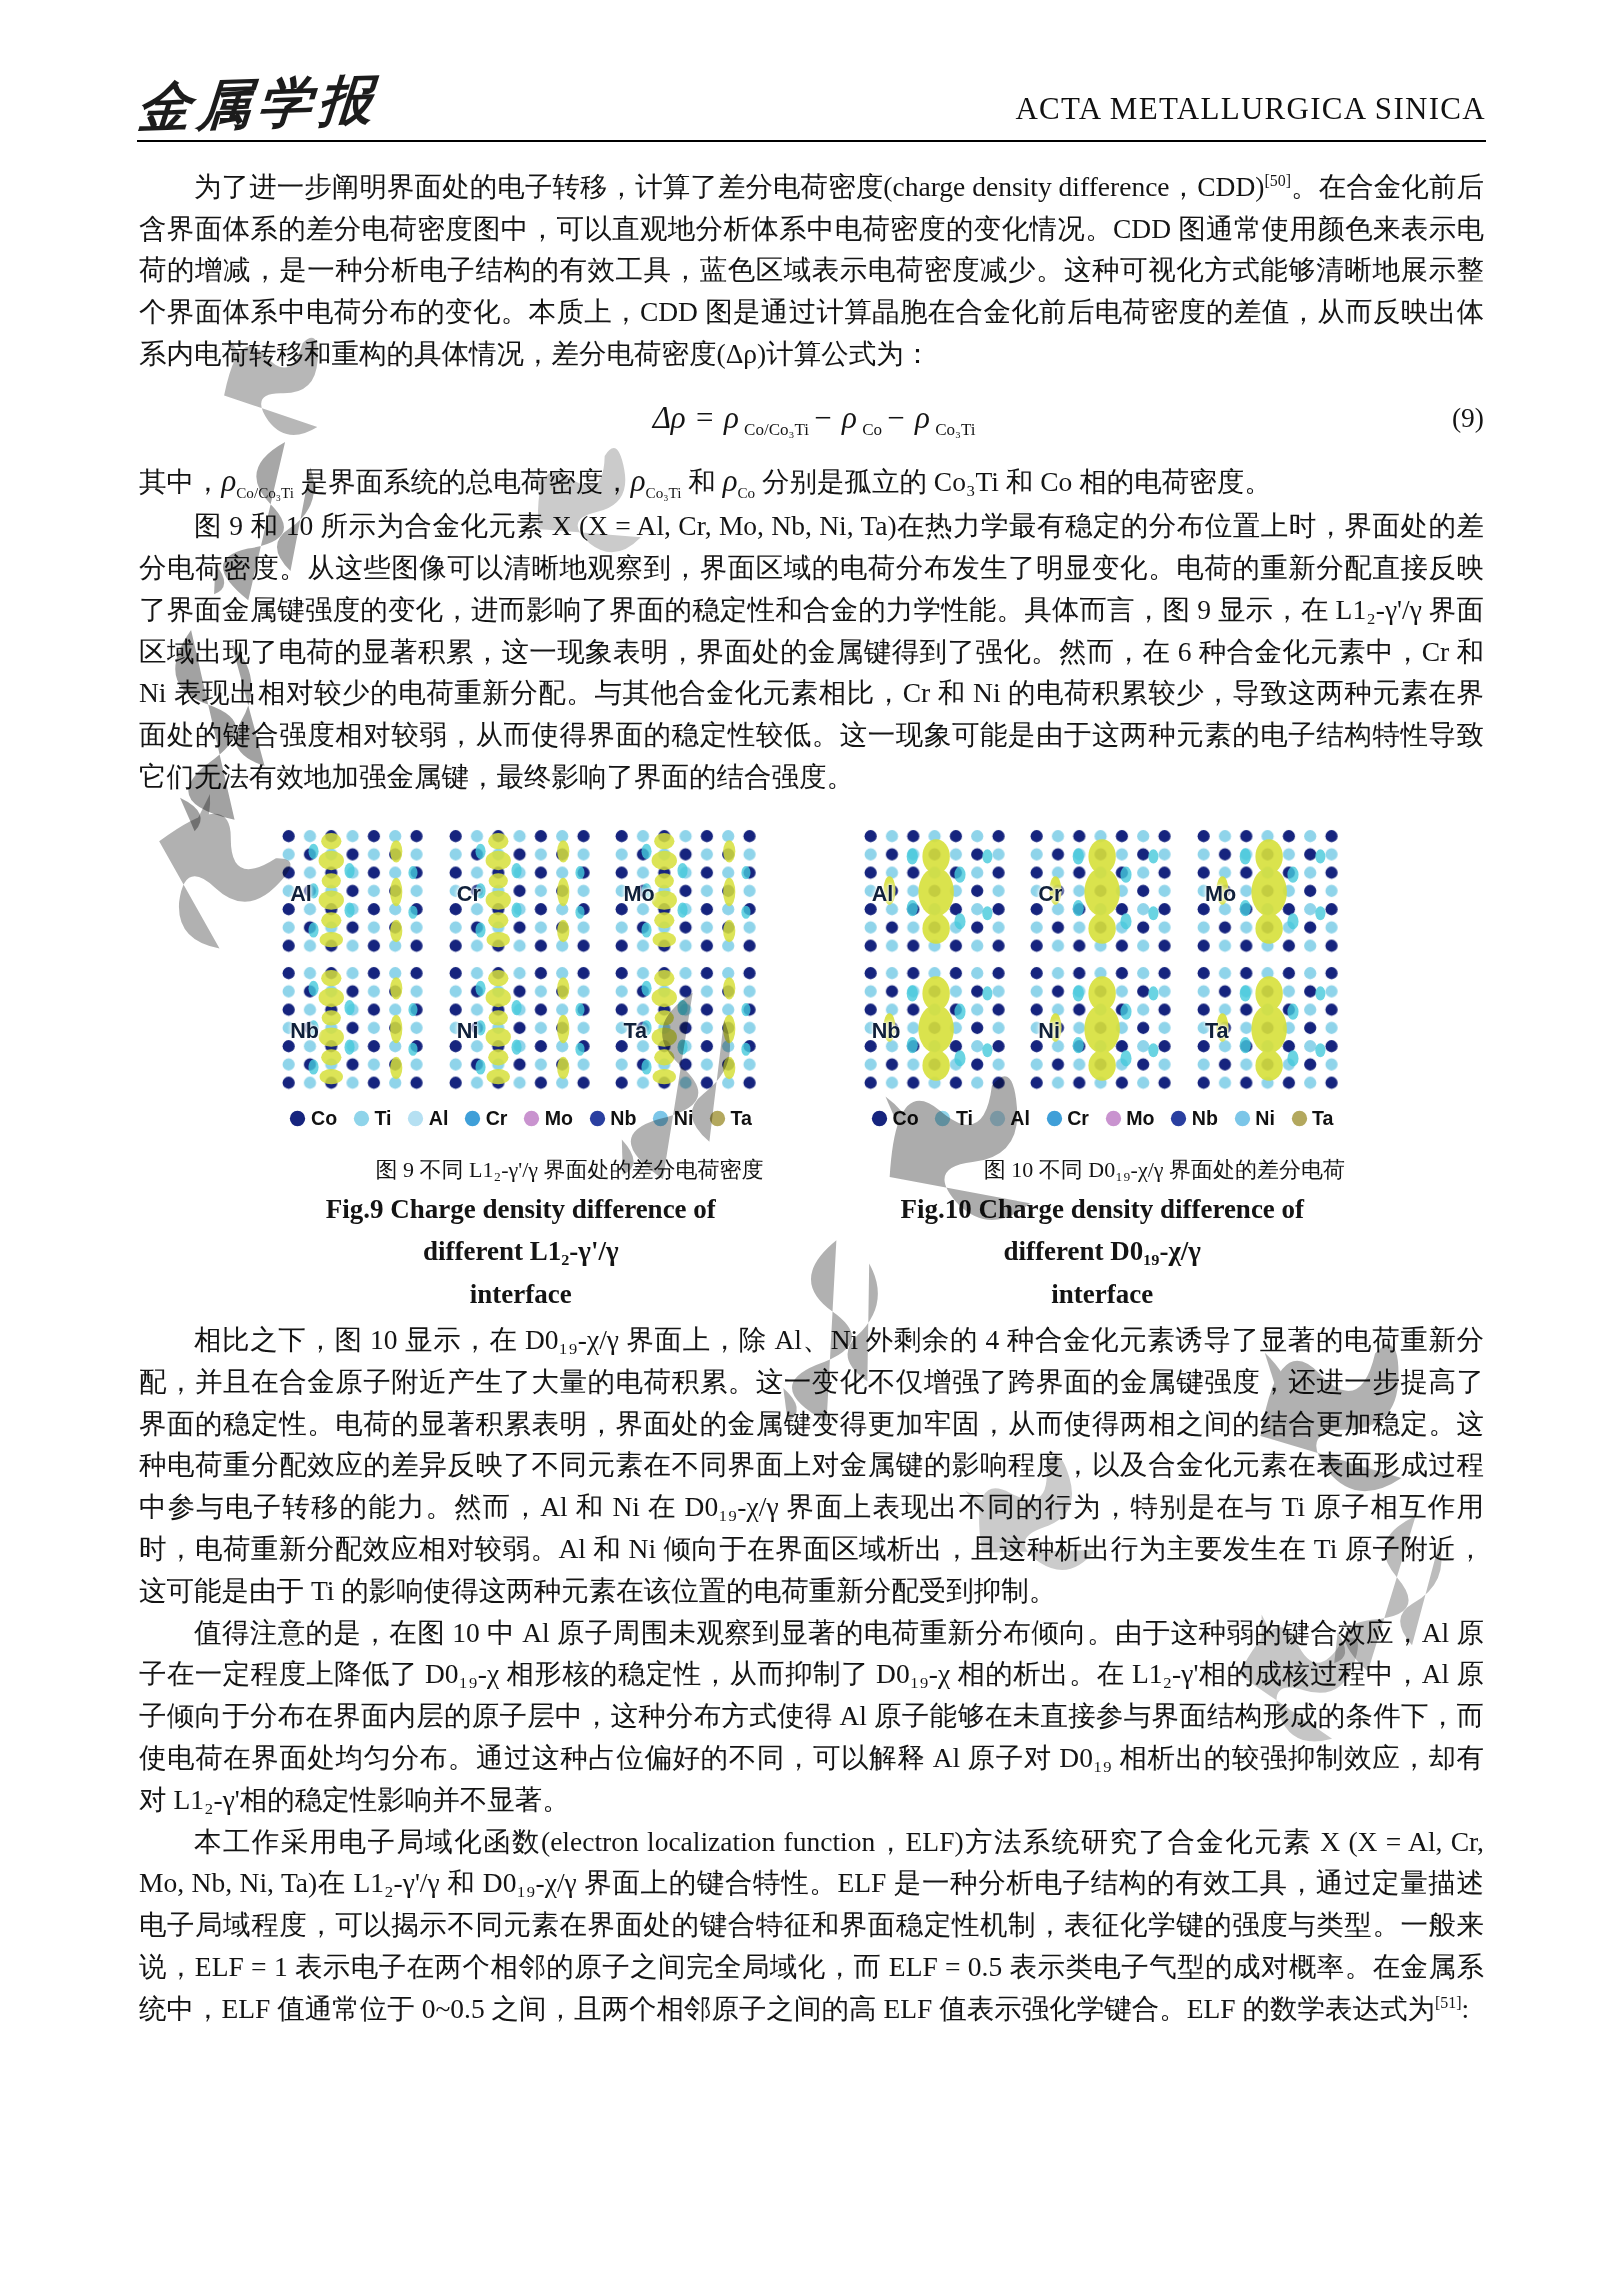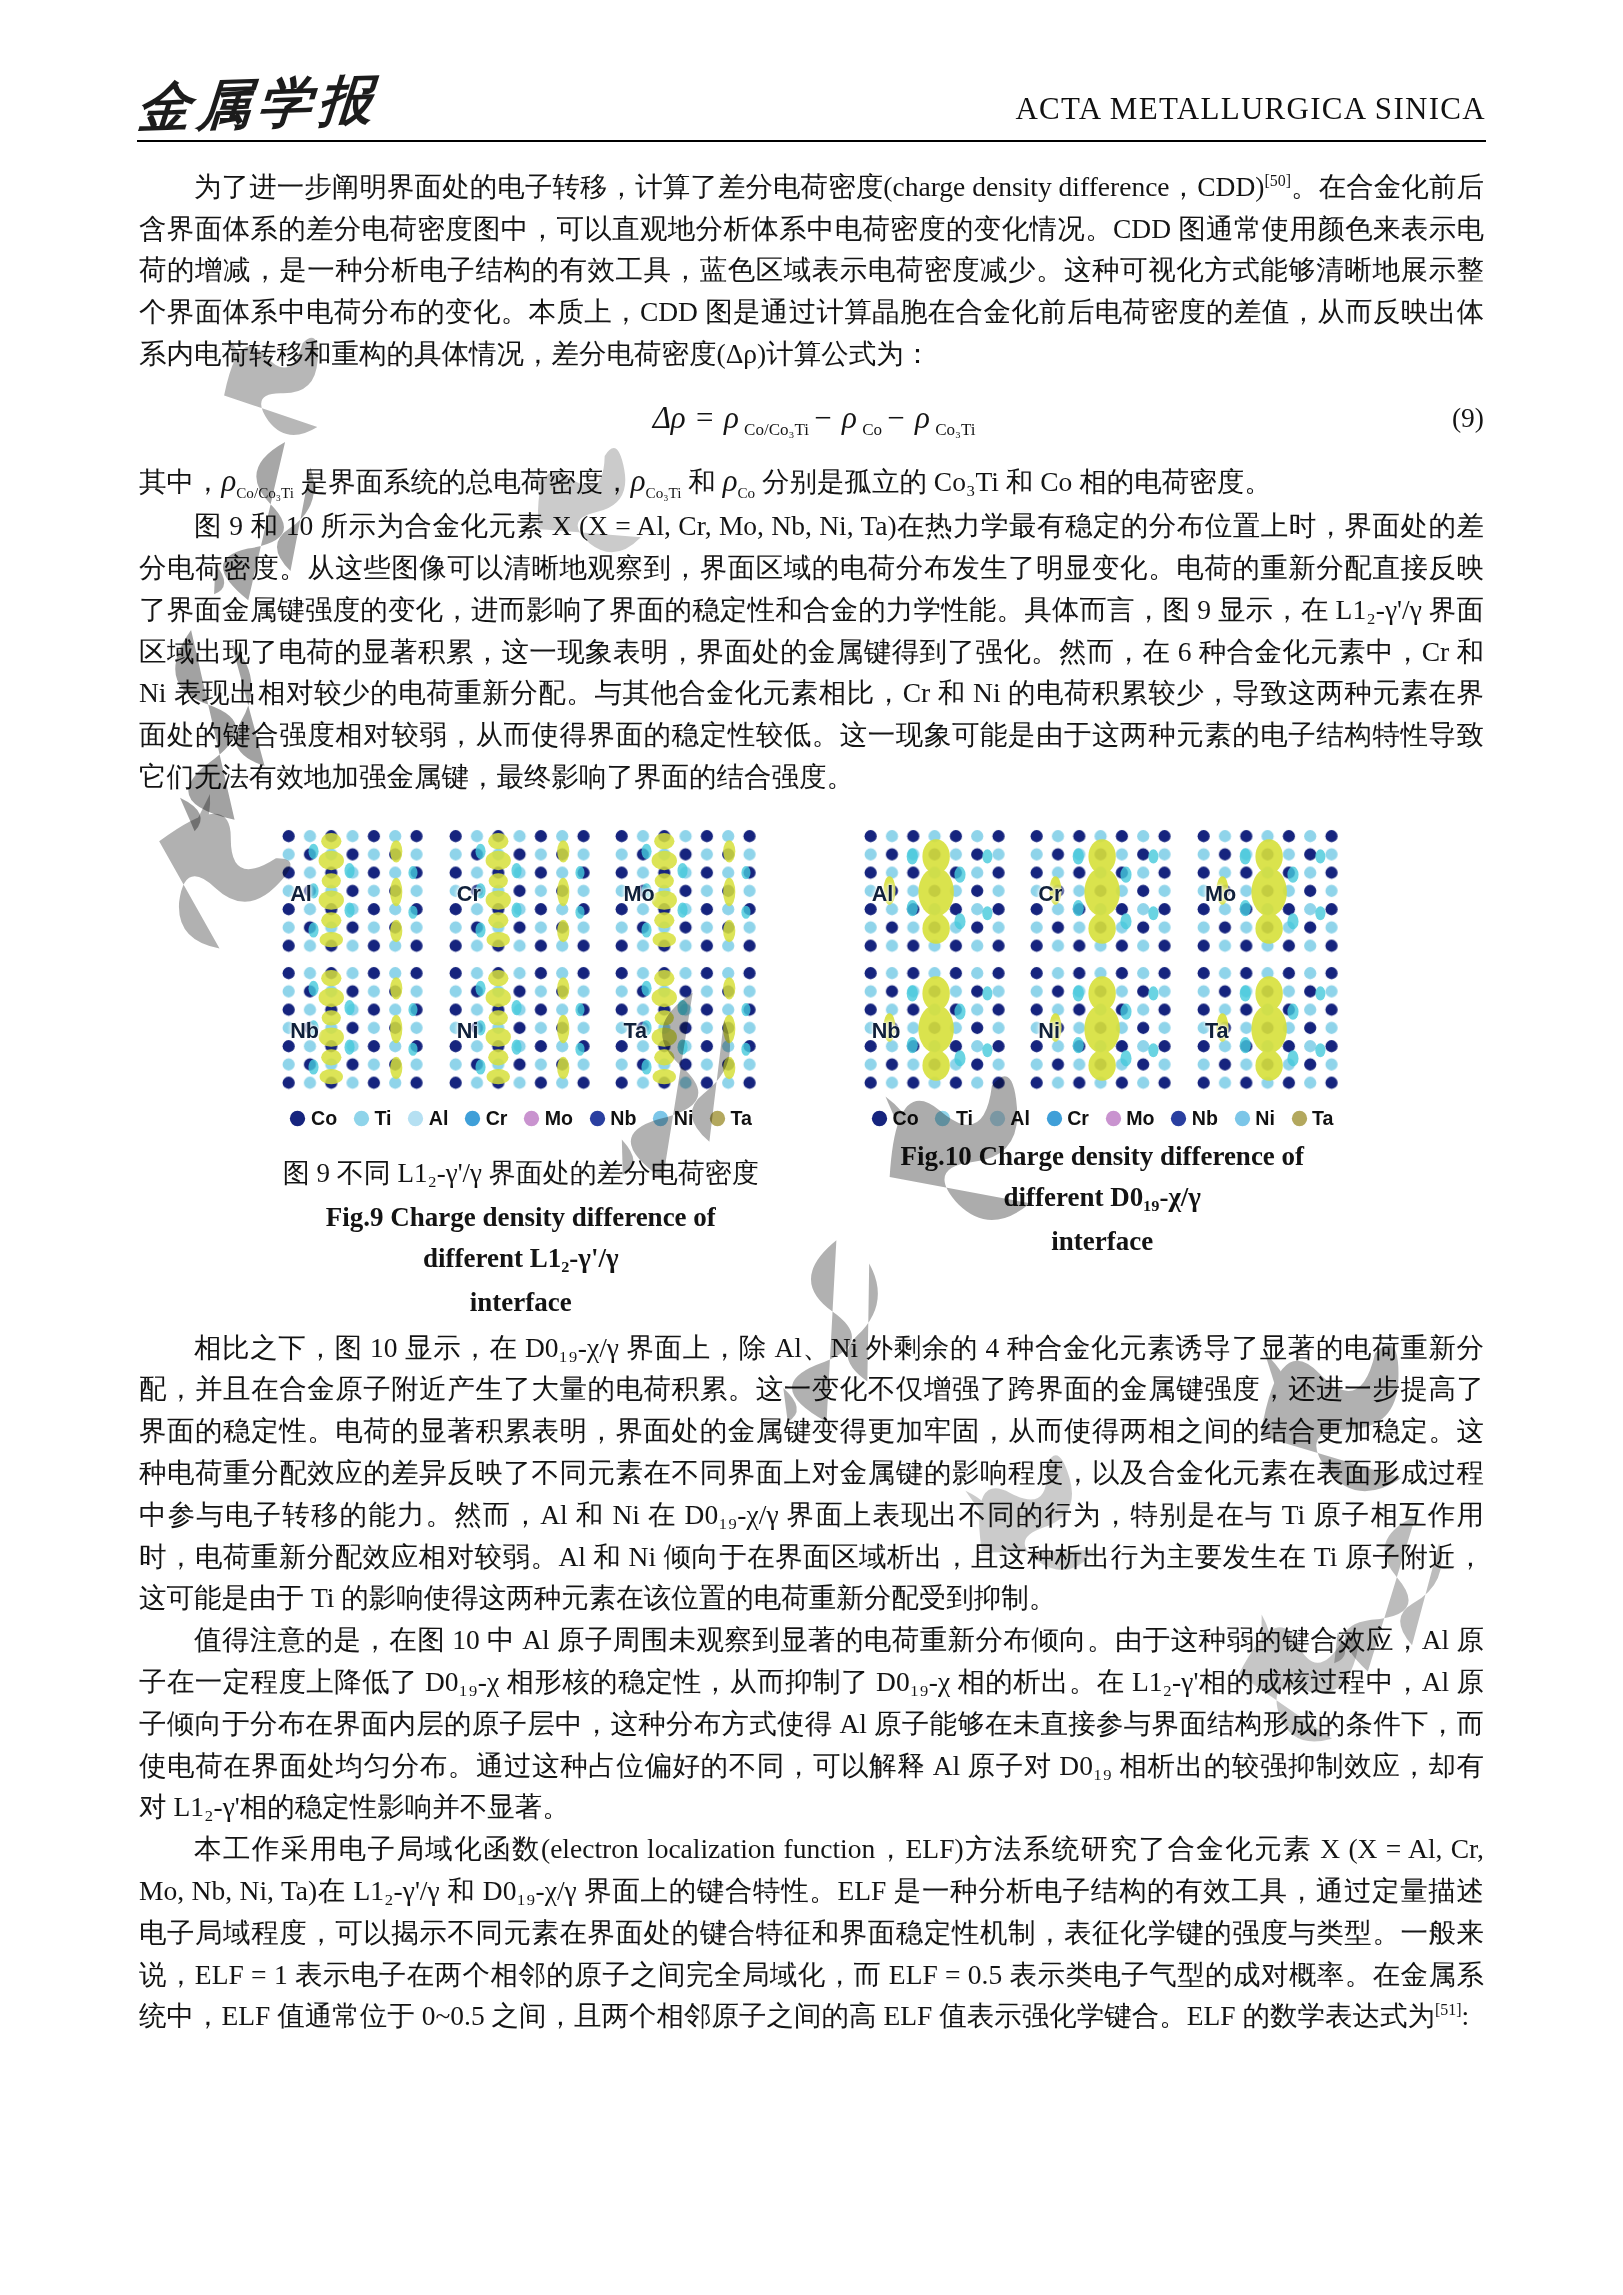--- a/index.html
+++ b/index.html
@@ -45,21 +45,21 @@
     font-family:"Liberation Sans", sans-serif; font-weight:bold; font-size:21.6px;
     color:#10203a; text-shadow:0 0 4.6px #fff, 0 0 4.6px #fff, 0 0 2px #fff;
   }
   .legend {
     display:flex; justify-content:center; align-items:center; gap:15.7px;
     margin-top:13px; font-family:"Liberation Sans", sans-serif;
     font-weight:bold; font-size:19.6px; color:#111;
   }
   .legend-item { display:flex; align-items:center; gap:4.6px; }
   .dot { width:17px; height:17px; display:block; }
-  .caption-cn { text-align:center; font-size:27px; margin-top:19.6px; }
+  .caption-cn { text-align:right; font-size:22px; margin-top:19.6px; }
   .caption-en, .caption-en2 { text-align:center; font-size:27px; margin-top:2.6px;font-weight:bold; }
 
   
   .stamp { position:absolute; pointer-events:none; }
 
   .defs { position:absolute; width:0; height:0; overflow:hidden; }
 </style>
 </head>
 <body>
 
@@ -340,20 +340,21 @@
               <span>Ni</span>
             </span>
           <span class="legend-item">
               <svg class="dot" viewBox="0 0 20 20">
                 <circle cx="10" cy="10" r="9" fill="#b3a85e"></circle>
               </svg>
               <span>Ta</span>
             </span>
         </div>
 
+        <figcaption class="caption-cn">图 10 不同 D0₁₉-χ/γ 界面处的差分电荷</figcaption>
         <figcaption class="caption-en">Fig.10 Charge density difference of different D0₁₉-χ/γ</figcaption>
         <figcaption class="caption-en2">interface</figcaption>
       </figure>
 
     </section>
 
     <p class="body">相比之下，图 10 显示，在 D0₁₉-χ/γ 界面上，除 Al、Ni 外剩余的 4 种合金化元素诱导了显著的电荷重新分配，并且在合金原子附近产生了大量的电荷积累。这一变化不仅增强了跨界面的金属键强度，还进一步提高了界面的稳定性。电荷的显著积累表明，界面处的金属键变得更加牢固，从而使得两相之间的结合更加稳定。这种电荷重分配效应的差异反映了不同元素在不同界面上对金属键的影响程度，以及合金化元素在表面形成过程中参与电子转移的能力。然而，Al 和 Ni 在 D0₁₉-χ/γ 界面上表现出不同的行为，特别是在与 Ti 原子相互作用时，电荷重新分配效应相对较弱。Al 和 Ni 倾向于在界面区域析出，且这种析出行为主要发生在 Ti 原子附近，这可能是由于 Ti 的影响使得这两种元素在该位置的电荷重新分配受到抑制。</p>
     <p class="body">值得注意的是，在图 10 中 Al 原子周围未观察到显著的电荷重新分布倾向。由于这种弱的键合效应，Al 原子在一定程度上降低了 D0₁₉-χ 相形核的稳定性，从而抑制了 D0₁₉-χ 相的析出。在 L1₂-γ'相的成核过程中，Al 原子倾向于分布在界面内层的原子层中，这种分布方式使得 Al 原子能够在未直接参与界面结构形成的条件下，而使电荷在界面处均匀分布。通过这种占位偏好的不同，可以解释 Al 原子对 D0₁₉ 相析出的较强抑制效应，却有对 L1₂-γ'相的稳定性影响并不显著。</p>
     <p class="body"><span>本工作采用电子局域化函数(electron localization function，ELF)方法系统研究了合金化元素 X (X = Al, Cr, Mo, Nb, Ni, Ta)在 L1₂-γ'/γ 和 D0₁₉-χ/γ 界面上的键合特性。ELF 是一种分析电子结构的有效工具，通过定量描述电子局域程度，可以揭示不同元素在界面处的键合特征和界面稳定性机制，表征化学键的强度与类型。一般来说，ELF = 1 表示电子在两个相邻的原子之间完全局域化，而 ELF = 0.5 表示类电子气型的成对概率。在金属系统中，ELF 值通常位于 0~0.5 之间，且两个相邻原子之间的高 ELF 值表示强化学键合。ELF 的数学表达式为</span><sup class="ref">[51]</sup><span>:</span></p>
 

